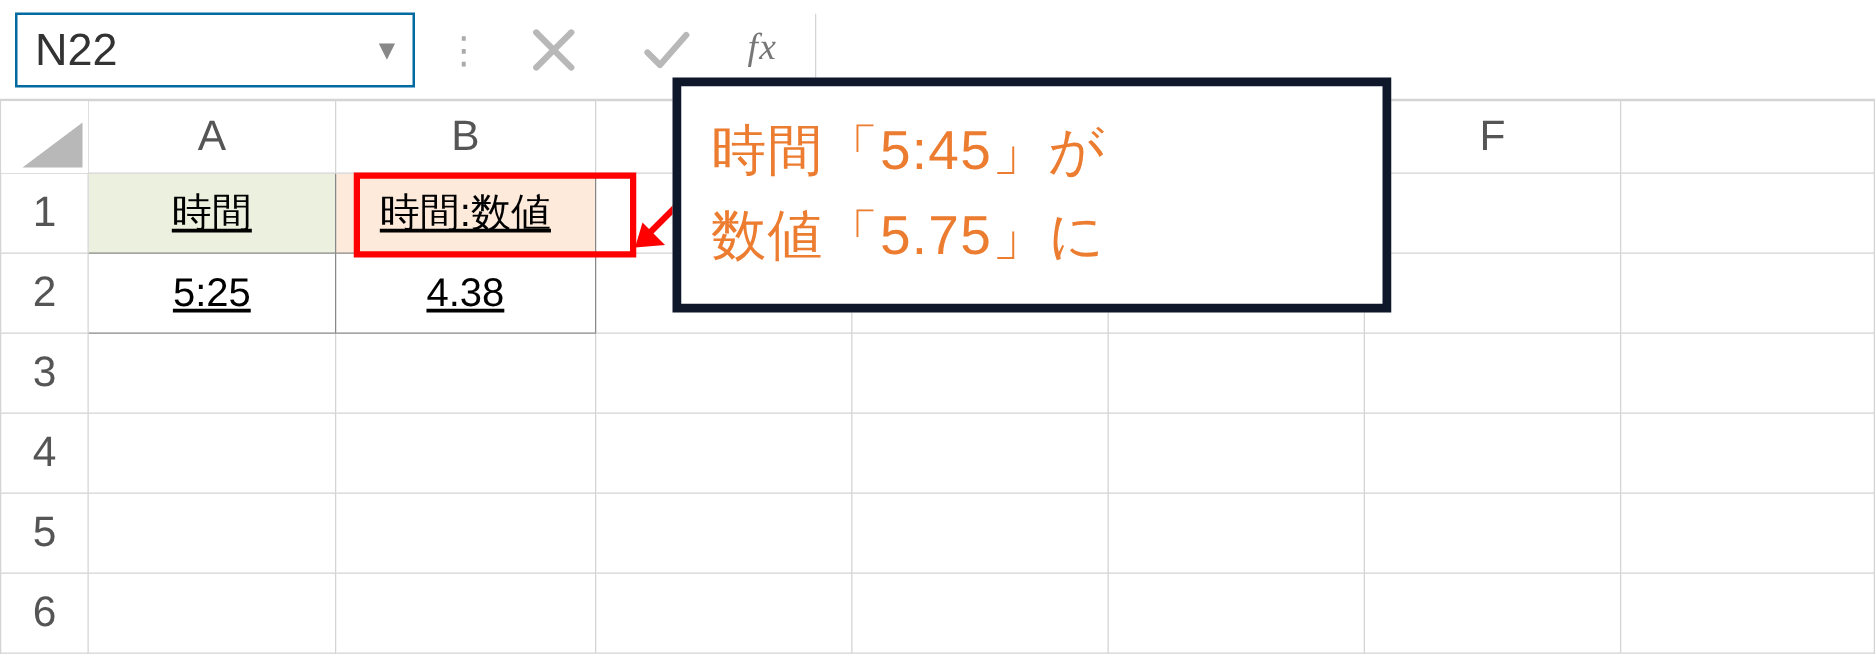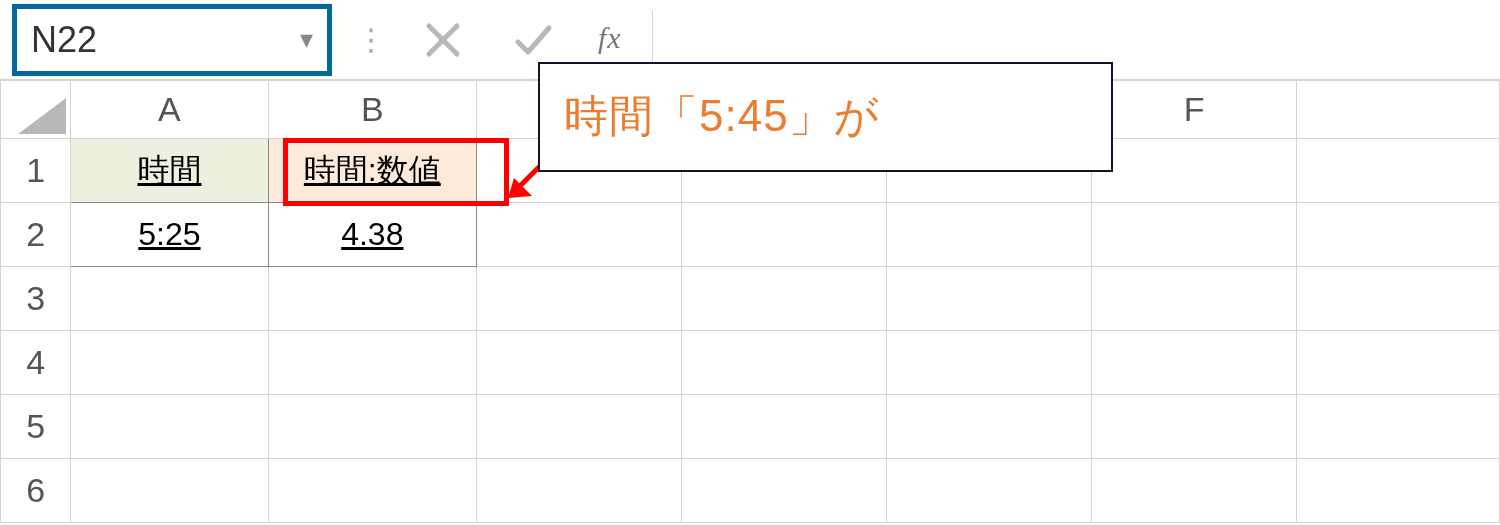--- a/index.html
+++ b/index.html
@@ -14,22 +14,22 @@
     .formula-bar {
       display: flex;
       align-items: center;
       height: 80px;
       border-bottom: 1px solid #d4d4d4;
       padding: 10px 12px;
       gap: 20px;
     }
     .name-box {
       width: 320px;
-      height: 72px;
-      border: 5px solid #0369a1;
+      height: 60px;
+      border: 2px solid #0369a1;
       background: #fff;
       display: flex;
       align-items: center;
       justify-content: space-between;
       padding: 0 14px;
       font-size: 36px;
       color: #333;
     }
     .name-box .dd {
       color: #888;
@@ -146,21 +146,21 @@
       left: 283px;
       top: 58px;
       width: 226px;
       height: 68px;
     }
     .annotation {
       position: absolute;
       left: 538px;
       top: -18px;
       width: 575px;
-      border: 2px solid #0f172a;
+      border: 7px solid #0f172a;
       background: #fff;
       padding: 18px 24px 20px 24px;
       color: #ec7c30;
       font-size: 44px;
       line-height: 1.55;
       letter-spacing: 1px;
     }
     .arrow {
       position: absolute;
       left: 504px;
@@ -285,14 +285,15 @@
 
   <div class="arrow">
     <svg viewBox="0 0 48 48">
       <line x1="44" y1="4" x2="12" y2="36" stroke="#ff0000" stroke-width="5"></line>
       <polygon points="4,44 10,24 28,42" fill="#ff0000"></polygon>
     </svg>
   </div>
 
   <div class="annotation">
     <div>時間「5:45」が</div>
+    <div>数値「5.75」に</div>
   </div>
 </div>
 
 </body></html>

